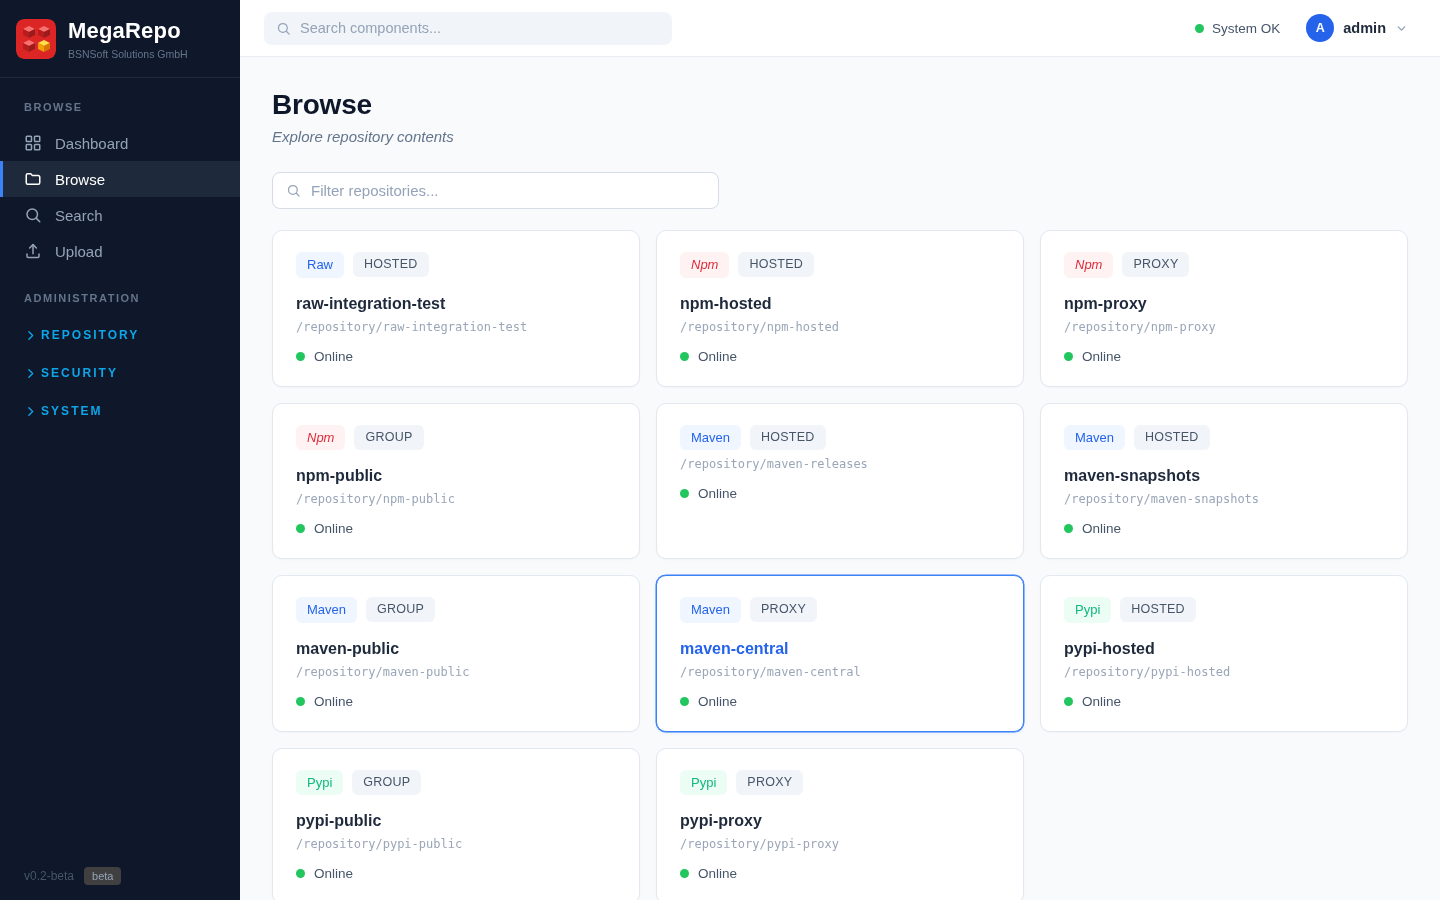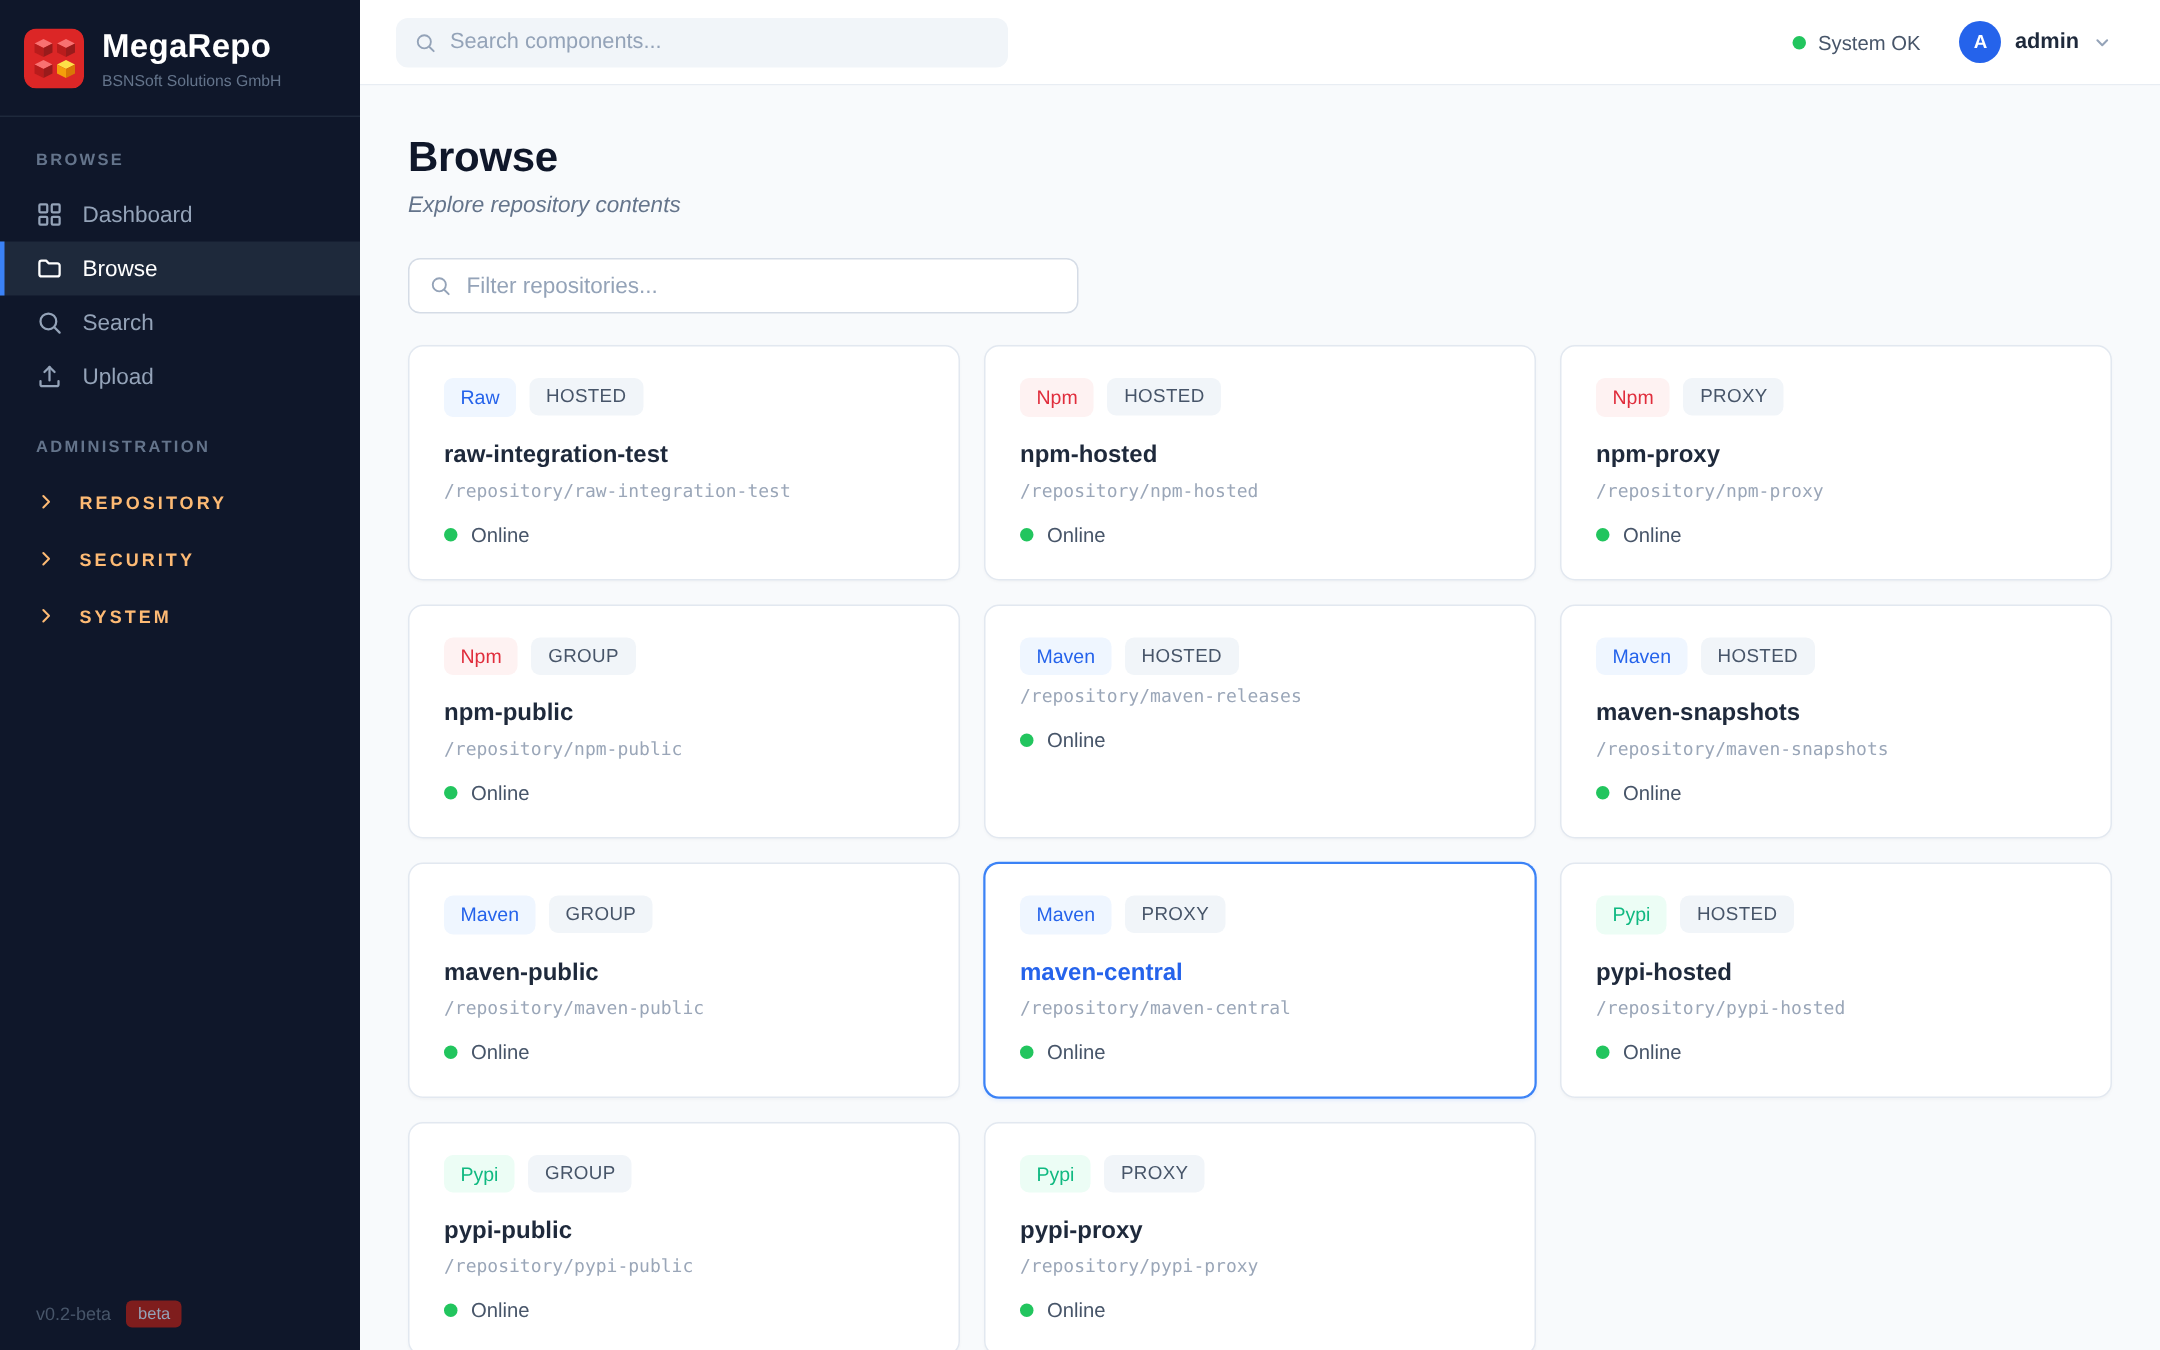--- a/index.html
+++ b/index.html
@@ -40,36 +40,36 @@
     border-left: 3px solid transparent;
     padding-left: 21px;
   }
   .nav-item svg { width: 18px; height: 18px; flex: none; }
   .nav-item.active {
     background: #1e293b;
     color: #ffffff;
     border-left-color: #3b82f6;
   }
   .admin-item {
-    display: flex; align-items: flex-start; gap: 16px;
+    display: flex; align-items: center; gap: 4px;
     padding: 12px 24px;
-    color: #fdba74; font-size: 12px; font-weight: 700;
+    color: #0ea5e9; font-size: 12px; font-weight: 700;
     letter-spacing: 0.17em;
     cursor: pointer;
   }
   .admin-item svg { width: 13px; height: 13px; flex: none; }
 
   .sidebar-footer {
     position: absolute; bottom: 0; left: 0; right: 0;
     padding: 15px 24px;
     display: flex; align-items: center; gap: 10px;
   }
   .version-text { color: #475569; font-size: 12px; }
   .version-badge {
-    background: #7f1d1d; color: #94a3b8;
+    background: #404040; color: #94a3b8;
     font-size: 11px; padding: 3px 8px; border-radius: 4px;
   }
 
   
   .content-col { flex: 1; display: flex; flex-direction: column; height: 900px; }
 
   .topbar {
     height: 57px; min-height: 57px;
     background: #ffffff;
     border-bottom: 1px solid #e8edf3;
@@ -146,21 +146,21 @@
   .card.selected .repo-name { color: #2563eb; }
   .badges { display: flex; align-items: center; gap: 9px; }
   .badge {
     display: inline-block;
     font-size: 13px; font-weight: 500;
     padding: 4px 11px; border-radius: 6px;
     line-height: 1.35;
   }
   .badge.type { background: #f1f5f9; color: #475569; font-size: 12.5px; letter-spacing: 0.02em; }
   .badge.fmt-raw   { background: #eff6ff; color: #2563eb; }
-  .badge.fmt-npm   { background: #fef2f2; color: #e02d3c; }
+  .badge.fmt-npm   { background: #fef2f2; color: #e02d3c; font-style: italic; }
   .badge.fmt-maven { background: #eff6ff; color: #2563eb; }
   .badge.fmt-pypi  { background: #ecfdf5; color: #10b981; }
   .repo-name { margin-top: 17px; font-size: 16px; font-weight: 700; color: #1e293b; }
   .repo-path {
     margin-top: 7px;
     font-family: "DejaVu Sans Mono", monospace;
     font-size: 12px; color: #9aa6b8;
   }
   .repo-status { margin-top: 15px; display: flex; align-items: center; gap: 9px; }
   .online-dot { width: 9px; height: 9px; border-radius: 50%; background: #22c55e; }

